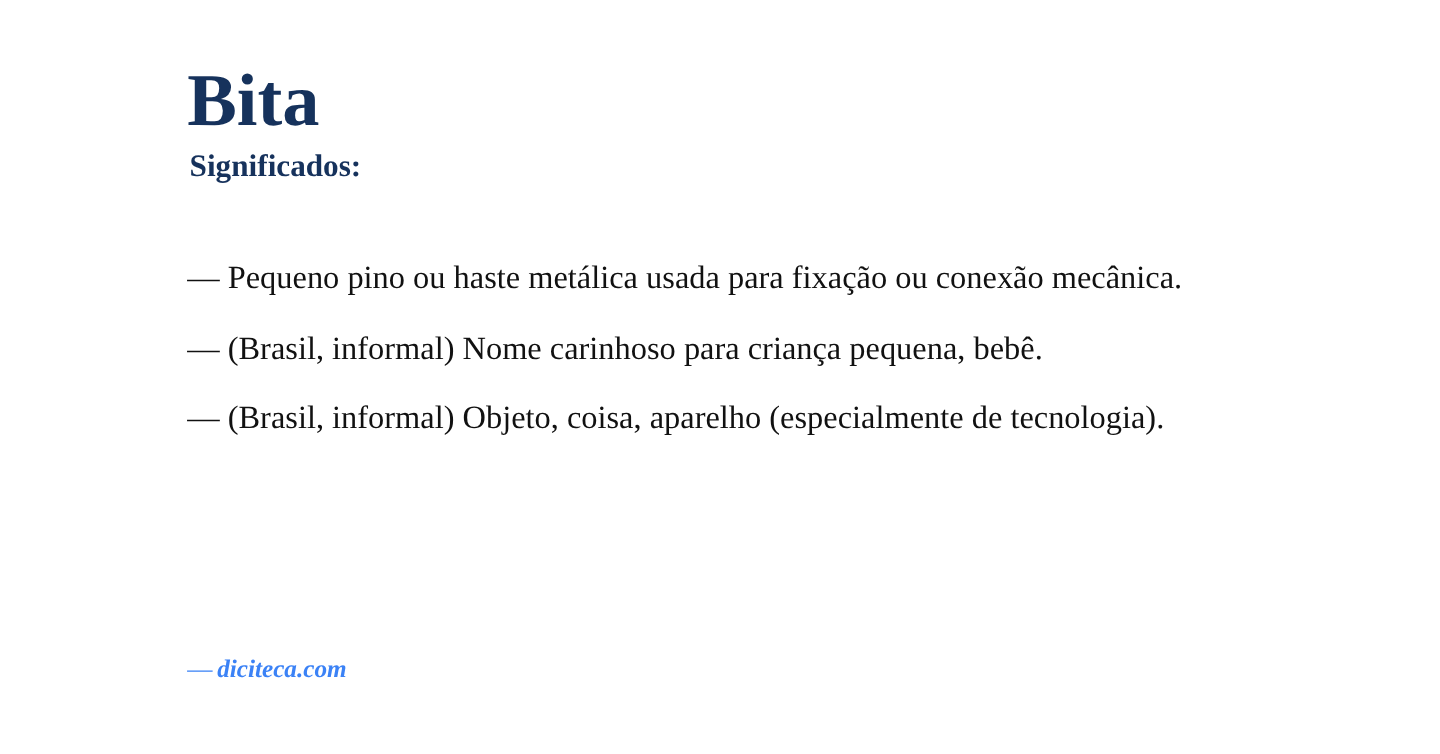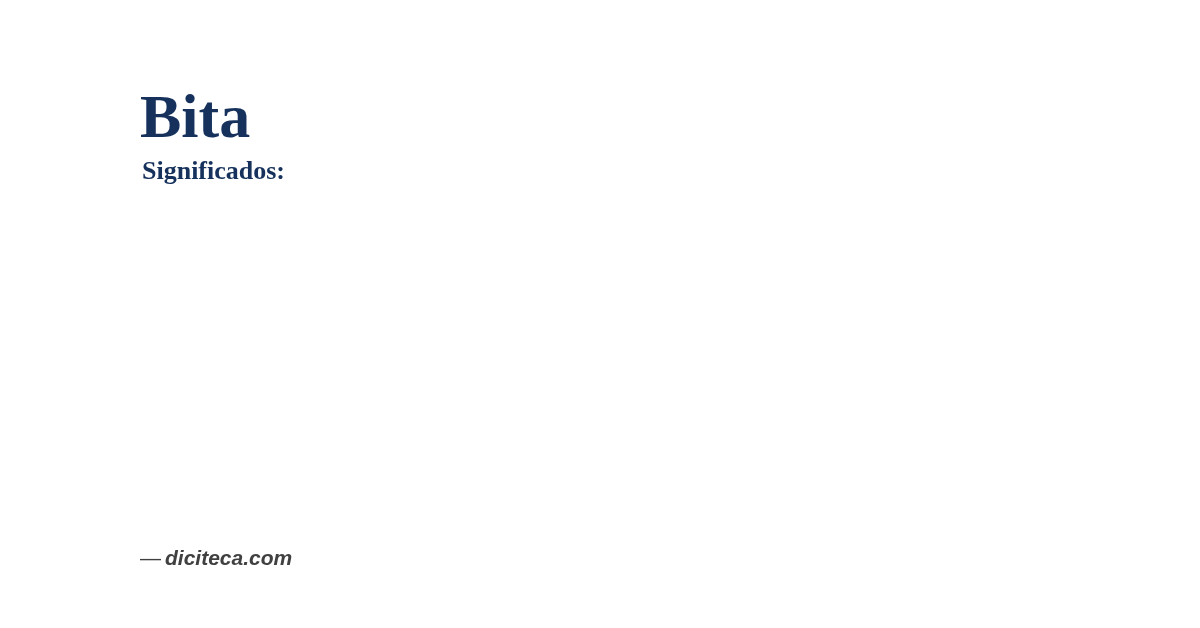--- a/index.html
+++ b/index.html
@@ -12,21 +12,22 @@
     height: 628px;
     background: #ffffff;
     font-family: "Liberation Serif", "DejaVu Serif", serif;
     overflow: hidden;
   }
   .card {
     position: relative;
     width: 1168px;
     height: 628px;
     box-sizing: border-box;
-    padding: 84px 140px 0 140px;
+    padding: 52px 140px 0 140px;
+    margin-left: 16px;
   }
   .headword {
     font-family: "Liberation Serif", "DejaVu Serif", serif;
     font-weight: bold;
     font-size: 62px;
     line-height: 1.05;
     color: #16325c;
     letter-spacing: 0px;
     margin: 0;
   }
@@ -46,39 +47,44 @@
     font-size: 27px;
     line-height: 1.28;
     color: #111111;
     margin: 0 0 24px 0;
     max-width: 930px;
   }
   .footer {
     position: absolute;
     left: 140px;
     bottom: 58px;
-    font-family: Liberation Sans, sans-serif;
+    font-family: Liberation Serif, serif;
     font-style: italic;
     font-weight: bold;
     font-size: 21px;
-    color: #404040;
+    color: #3b82f6;
   }
   .footer .dash {
     font-style: normal;
     font-weight: normal;
     margin-right: 4px;
   }
 </style>
 </head>
 <body>
 
 <div class="card">
 
   <h1 class="headword">Bita</h1>
 
   <div class="subtitle">Significados:</div>
 
+  <div class="senses">
+    <p class="sense">— Pequeno pino ou haste metálica usada para fixação ou conexão mecânica.</p>
+    <p class="sense">— (Brasil, informal) Nome carinhoso para criança pequena, bebê.</p>
+    <p class="sense">— (Brasil, informal) Objeto, coisa, aparelho (especialmente de tecnologia).</p>
+  </div>
 
   <div class="footer">
     <span class="dash">—</span><span>diciteca.com</span>
   </div>
 
 </div>
 
 </body></html>

